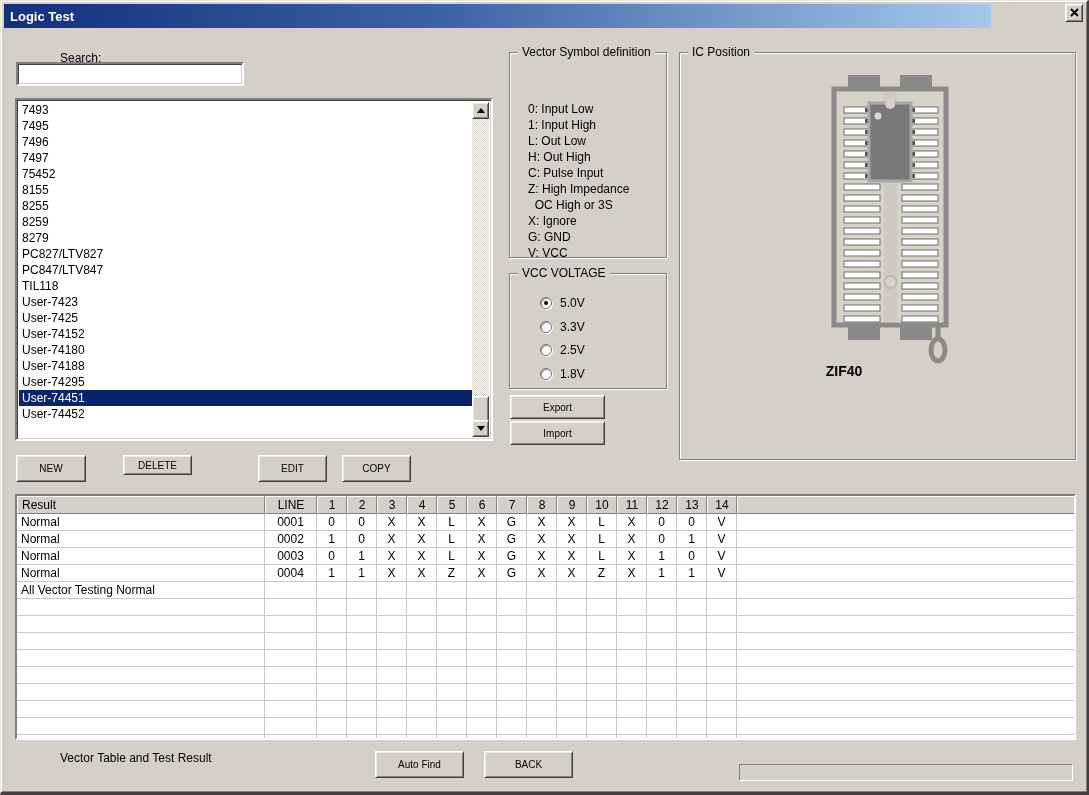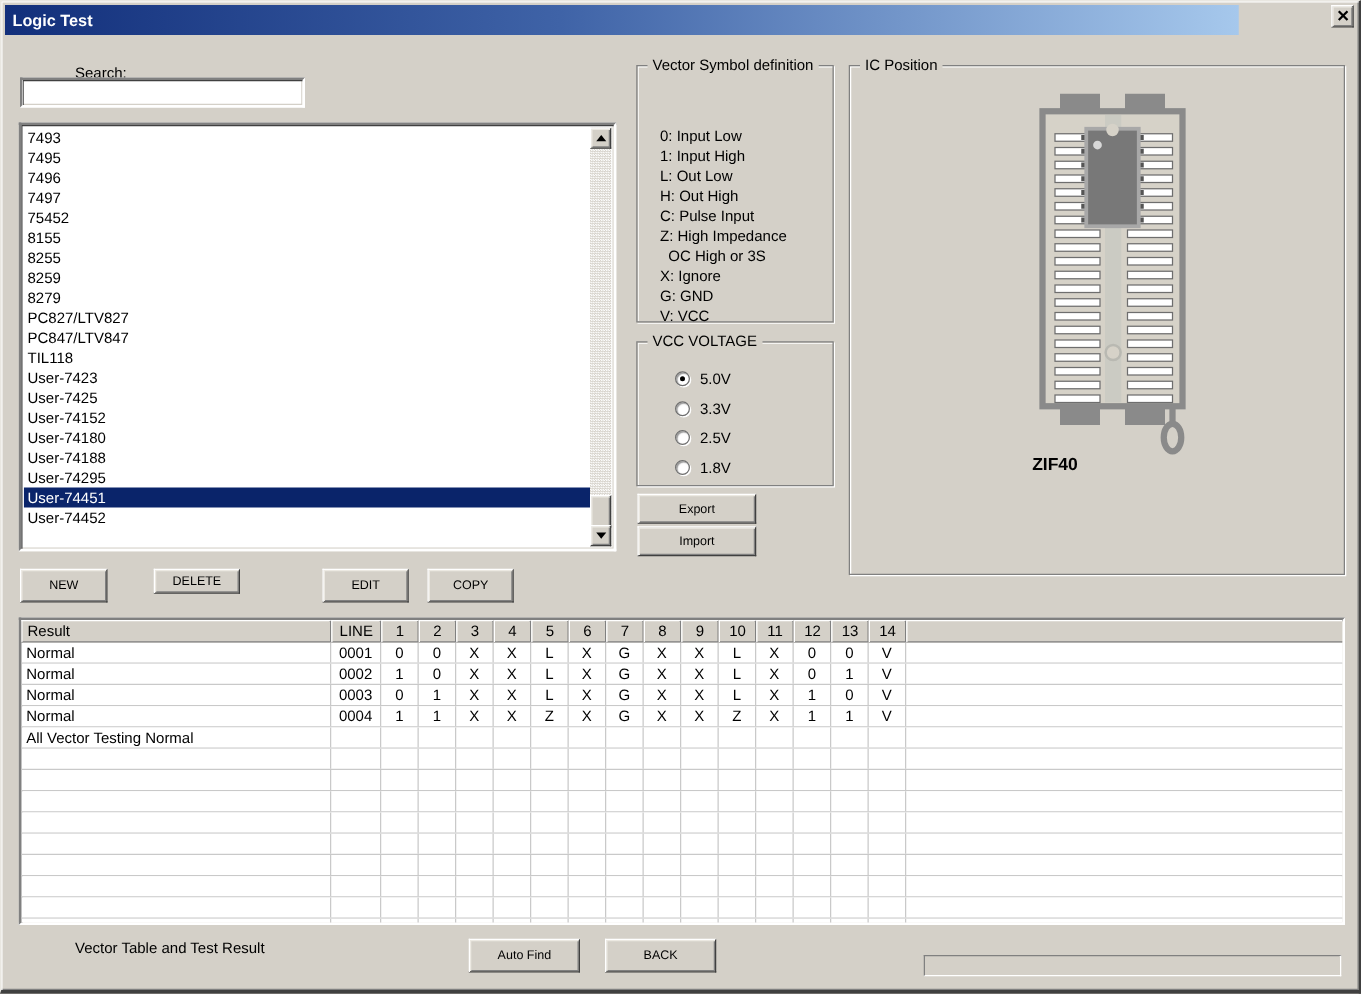--- a/index.html
+++ b/index.html
@@ -73,21 +73,21 @@
   .radio-label{margin-left:8px;}
   
   .result-table{position:absolute; left:14px; top:493px; width:1061px; height:246px; overflow:hidden; padding:0;}
   .t-row{display:flex; height:17px; border-bottom:1px solid var(--grid); background:#fff;}
   .t-head{display:flex; height:18px;}
   .hc{background:var(--face); border:1px solid; border-color:#fff var(--shadow) var(--shadow) #fff;
       display:flex; align-items:center; justify-content:center; flex:none;text-align:right;}
   .hc.left{justify-content:flex-start; padding-left:4px;}
   .cell{flex:none; border-right:1px solid var(--grid); display:flex; align-items:center; justify-content:center; overflow:hidden;}
   .cell.left{justify-content:flex-start; padding-left:4px; white-space:nowrap;}
-  .c-result{width:248px;} .c-line{width:40px;} .c-pin{width:30px;} .c-fill{flex:1 1 auto; border-right:none;}
+  .c-result{width:248px;} .c-line{width:52px;} .c-pin{width:30px;} .c-fill{flex:1 1 auto; border-right:none;}
   .statusbox{position:absolute; left:738px; top:763px; width:334px; height:17px;
     border:1px solid; border-color:var(--shadow) #fff #fff var(--shadow); background:var(--face);}
   .zif-label{position:absolute; top:310px; left:124px; width:80px; text-align:center; font-weight:bold; font-size:14px;}
 </style>
 </head>
 <body>
 
 <div class="window">
 
   <div class="titlebar">

